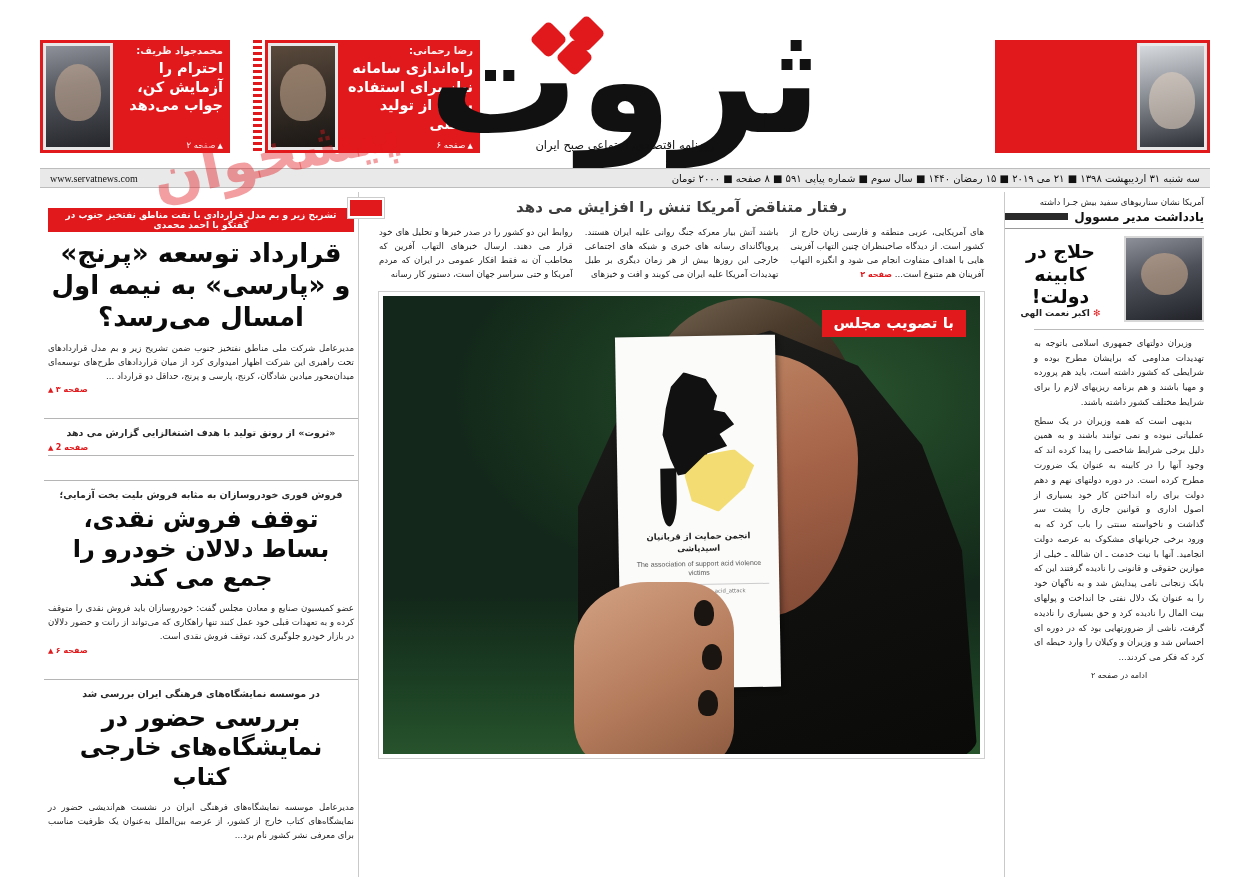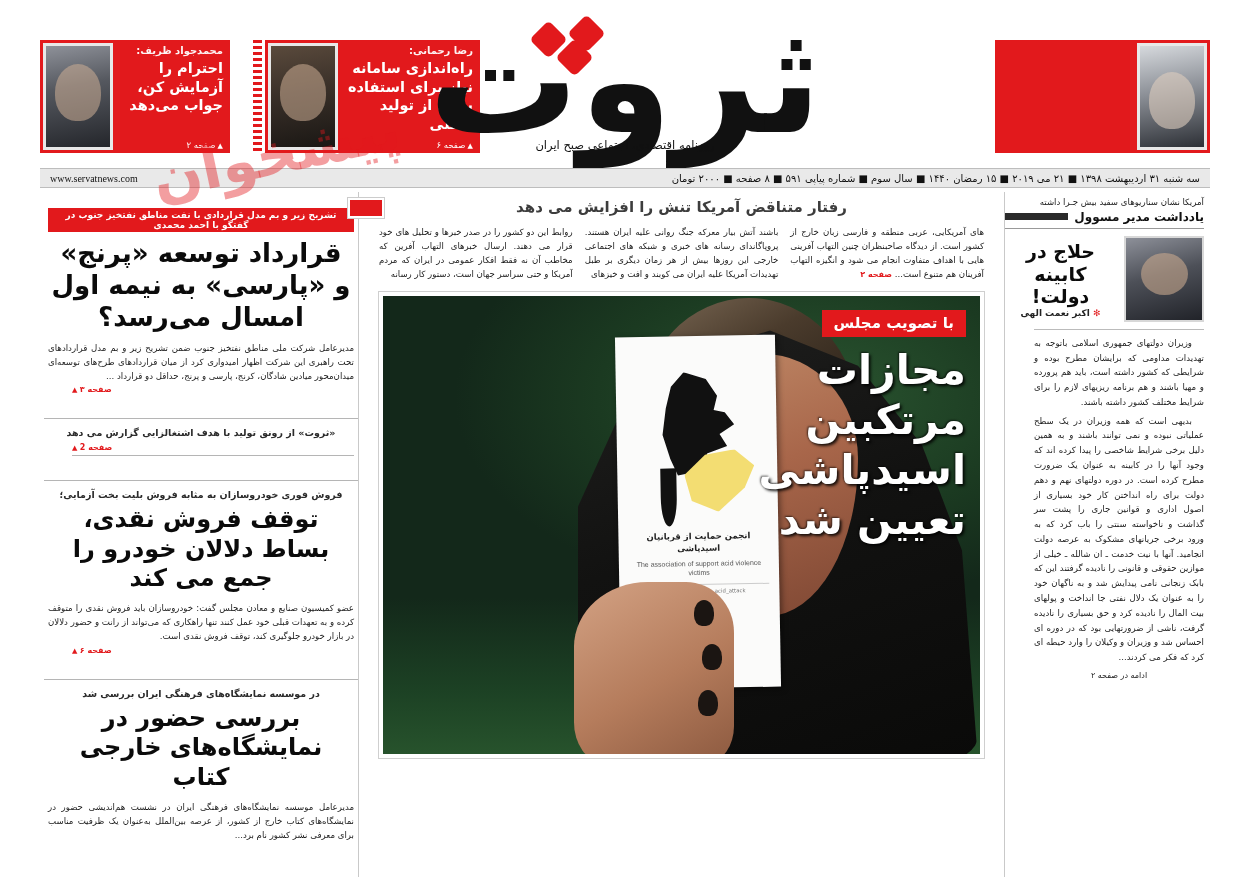--- a/index.html
+++ b/index.html
@@ -427,21 +427,20 @@
     line-height: 1.64;
     text-align: justify;
     color: #1a1a1a;
   }
   .art-page {
     font-size: 8px;
     color: #e2191c;
     font-weight: bold;
     text-align: left;
     margin-top: 2px;
-    margin-left: 24px;
   }
   .art-page::after { content: " ▲"; font-size: 7px; }
   .art-page.only {
     text-align: left;
     border-bottom: 1px solid #b5b5b5;
     padding-bottom: 3px;
   }
 
   
   .ed-title {
@@ -626,21 +625,20 @@
 
           <div class="hand">
             <span class="nail" style="left:120px;top:18px;"></span>
             <span class="nail" style="left:128px;top:62px;"></span>
             <span class="nail" style="left:124px;top:108px;"></span>
           </div>
         </div>
 
         <div class="overlay">
           <div class="overlay-badge">با تصویب مجلس</div>
-          <div class="overlay-head">مجازات مرتکبین اسیدپاشی تعیین شد</div>
         </div>
       </div>
     </div>
 
     <div class="col-left">
 
       <div class="art">
         <div class="art-kicker banner">تشریح زیر و بم مدل قراردادی با نفت مناطق نفتخیز جنوب در گفتگو با احمد محمدی</div>
         <div class="art-head">قرارداد توسعه «پرنج» و «پارسی» به نیمه اول امسال می‌رسد؟</div>
         <div class="art-body">مدیرعامل شرکت ملی مناطق نفتخیز جنوب ضمن تشریح زیر و بم مدل قراردادهای تحت راهبری این شرکت اظهار امیدواری کرد از میان قراردادهای طرح‌های توسعه‌ای میدان‌محور میادین شادگان، کرنج، پارسی و پرنج، حداقل دو قرارداد ...</div>

